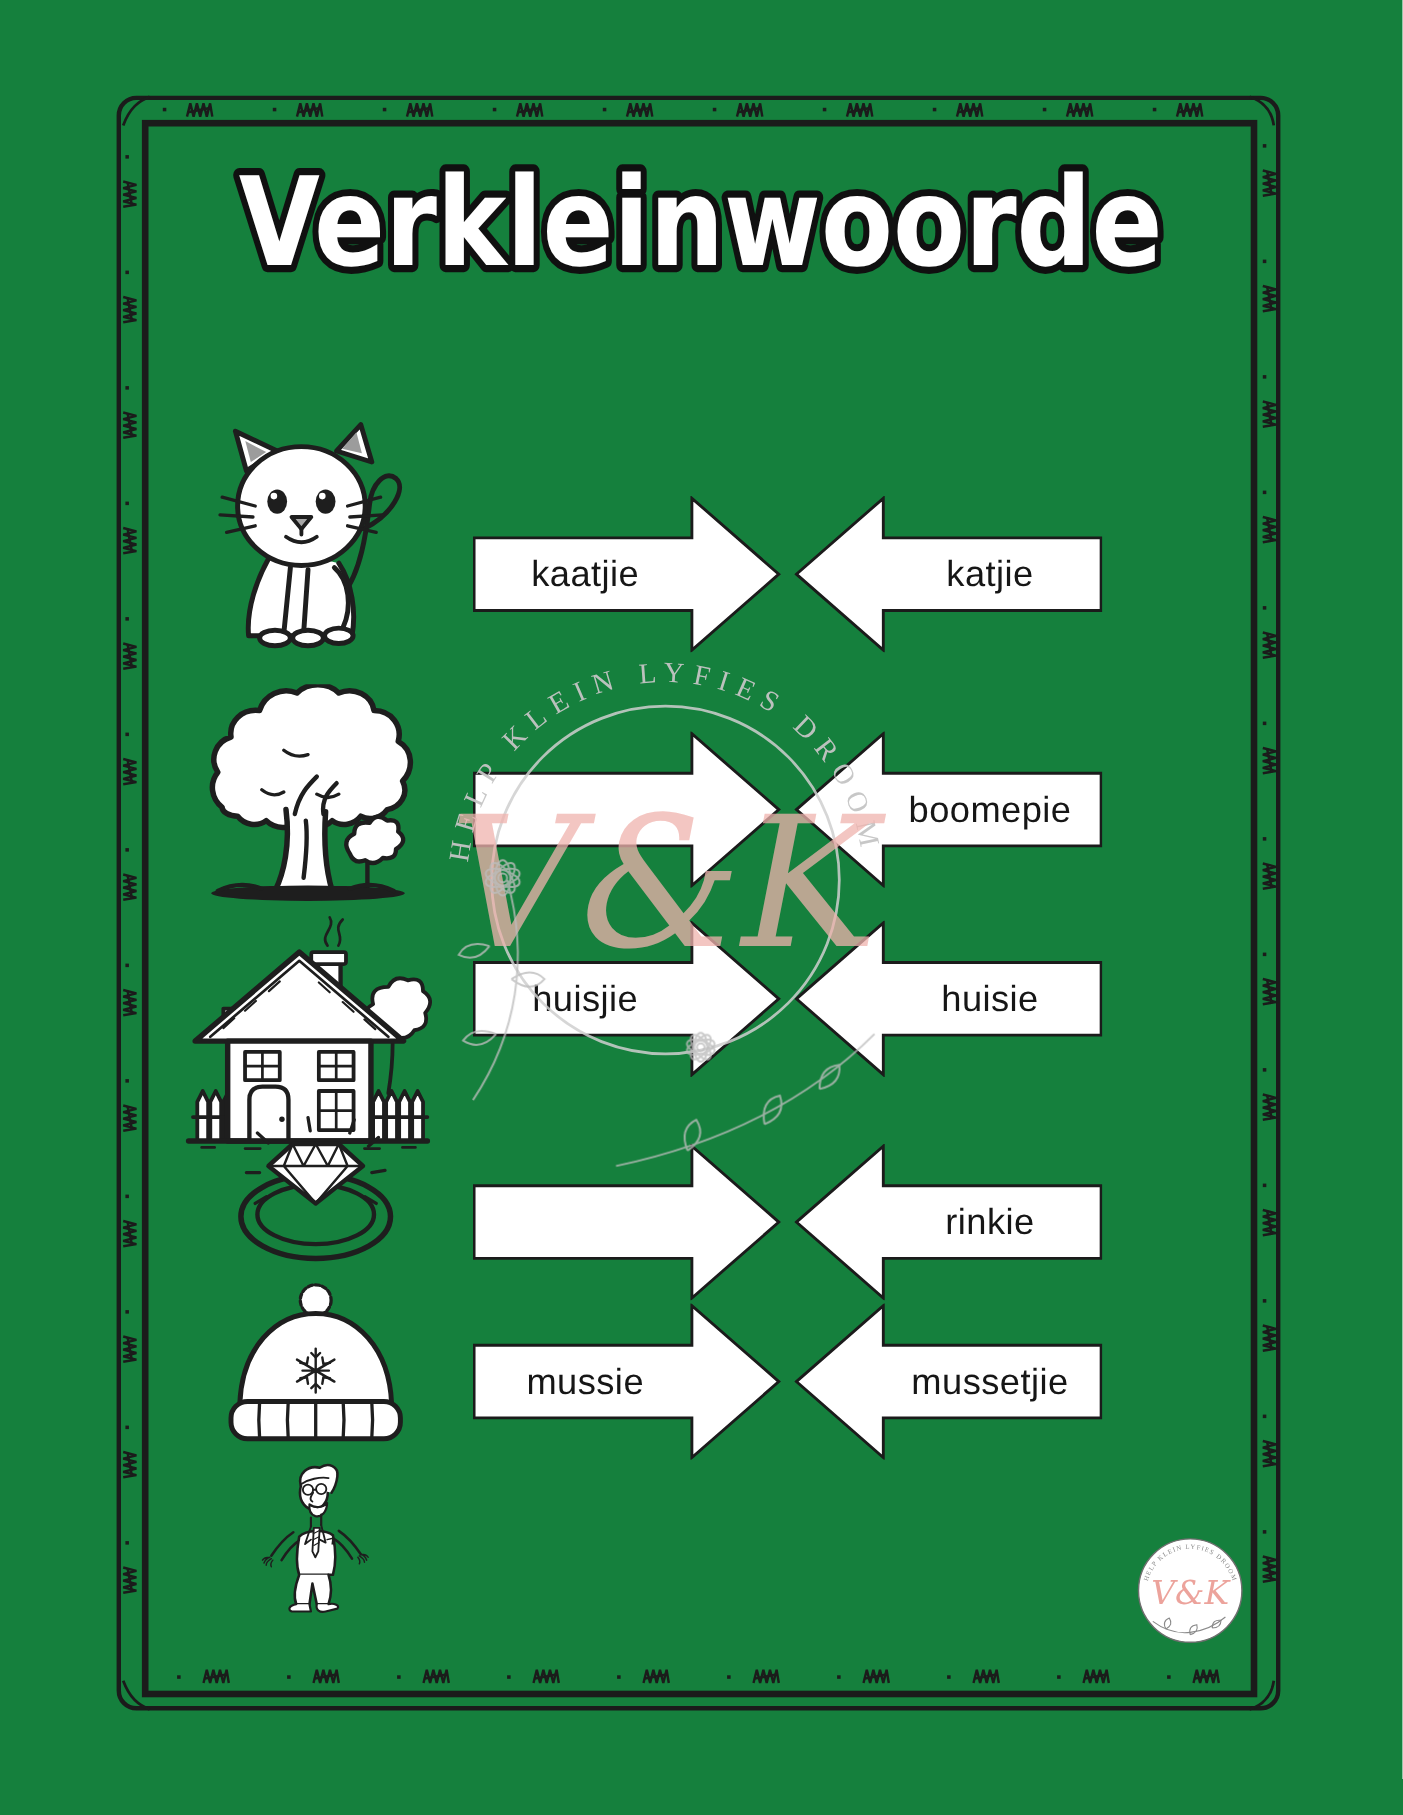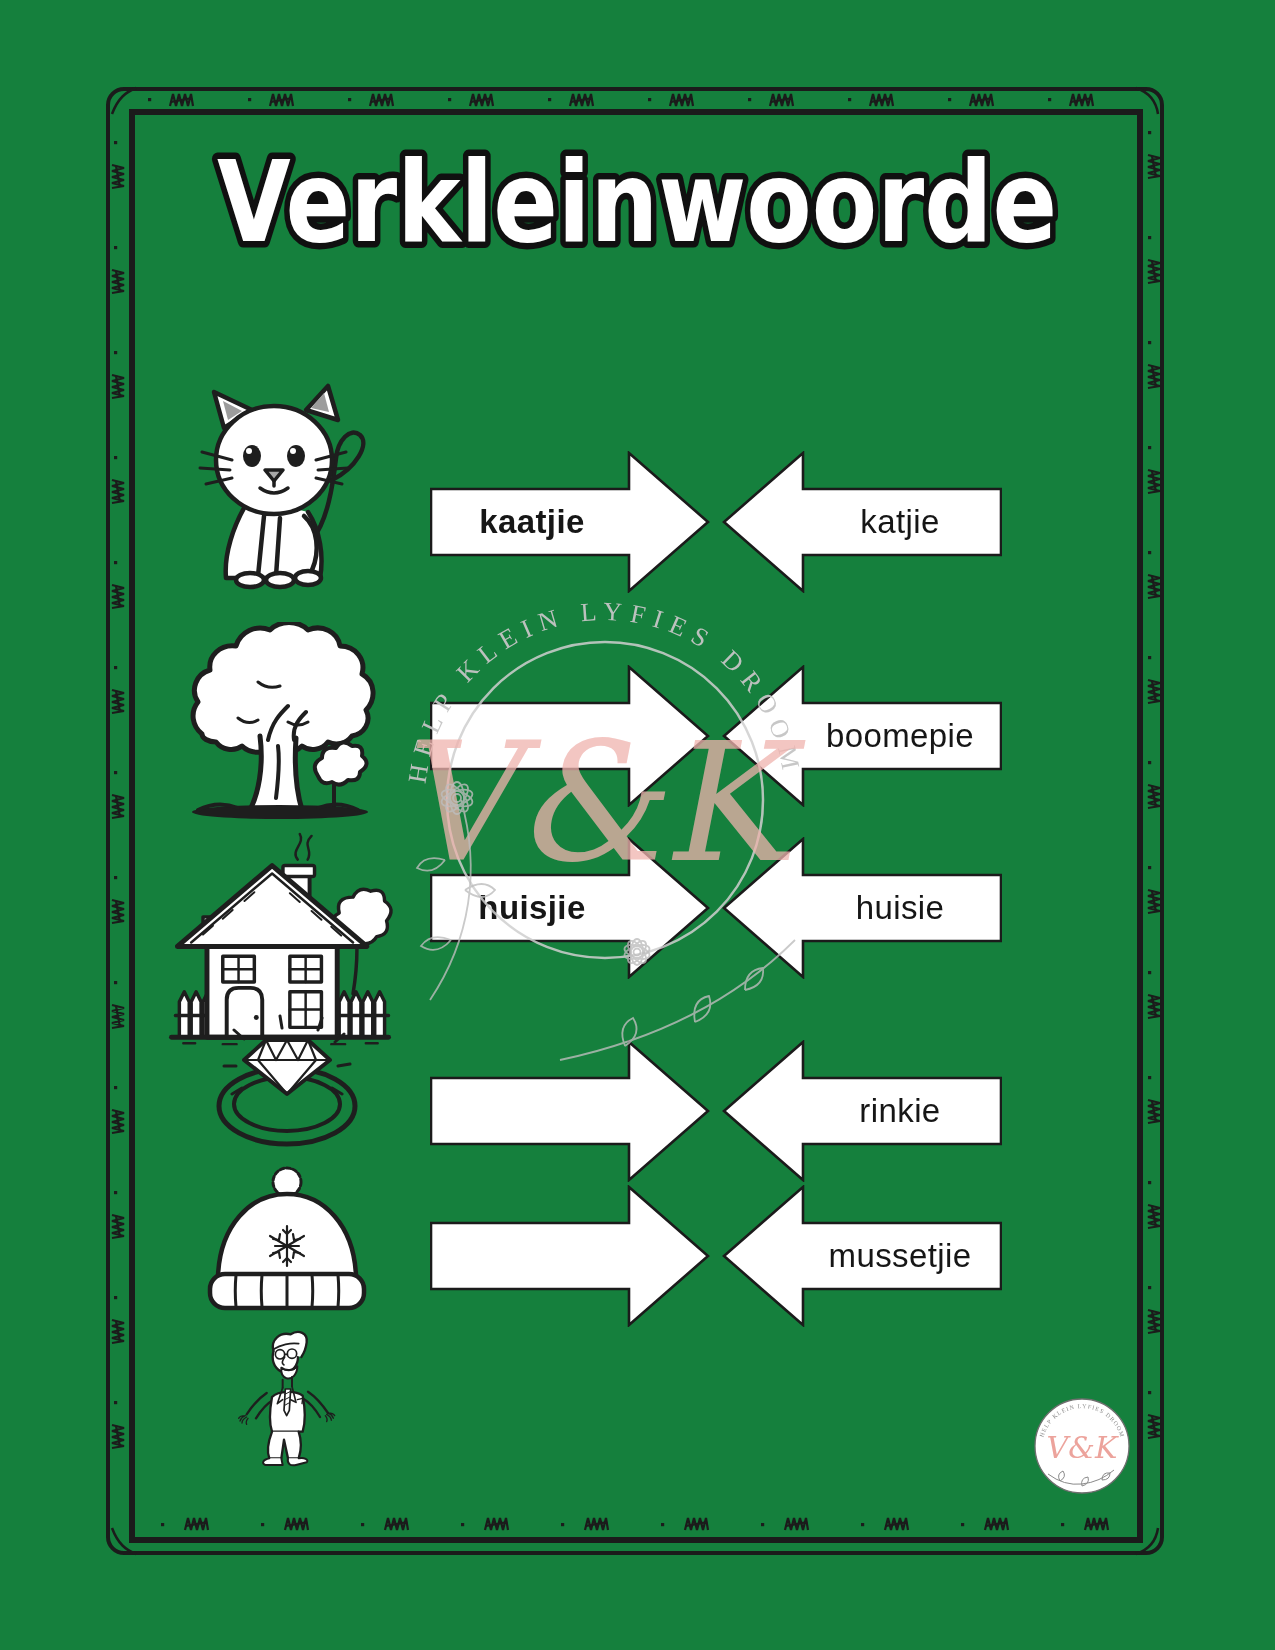--- a/index.html
+++ b/index.html
@@ -13,21 +13,21 @@
   .instructions{position:absolute;left:137px;top:286px;width:1000px;text-align:center;
                 font-size:31px;letter-spacing:.4px;line-height:1.55;z-index:2;color:#141414;}
   
   .row{position:absolute;left:0;width:1275px;height:142px;z-index:2;}
   .arrow{position:absolute;top:0;width:280px;height:142px;}
   .arrow svg{position:absolute;left:0;top:0;width:280px;height:142px;}
   .arrow .word{position:absolute;top:0;height:142px;display:flex;align-items:center;justify-content:center;
                font-size:33px;letter-spacing:.4px;color:#161616;}
   .arrow-right .word{left:6px;width:192px;}
   .arrow-left  .word{left:82px;width:192px;}
-  .arrow-right{left:430px;font-weight:bold;}
+  .arrow-right{left:430px;}
   .arrow-left{left:722px;}
   
   .clipart{position:absolute;z-index:2;}
   
   #watermark{position:absolute;left:385px;top:560px;width:460px;height:520px;z-index:3;pointer-events:none;}
   
   #stamp{position:absolute;left:1020px;top:1386px;width:124px;height:124px;z-index:4;pointer-events:none;}
 </style>
 </head>
 <body>
@@ -317,20 +317,21 @@
         </svg>
       <span class="word">rinkie</span>
     </div>
   </div>
 
   <div class="row" style="top:1185px">
     <div class="arrow arrow-right">
       <svg viewBox="0 0 280 142">
           <polygon points="1,38 199,38 199,2 278,71 199,140 199,104 1,104" fill="#fff" stroke="#1b1b1b" stroke-width="2.6"></polygon>
         </svg>
+      <span class="word">mussie</span>
     </div>
     <div class="arrow arrow-left">
       <svg viewBox="0 0 280 142">
           <polygon points="279,38 81,38 81,2 2,71 81,140 81,104 279,104" fill="#fff" stroke="#1b1b1b" stroke-width="2.6"></polygon>
         </svg>
       <span class="word">mussetjie</span>
     </div>
   </div>
 
 

